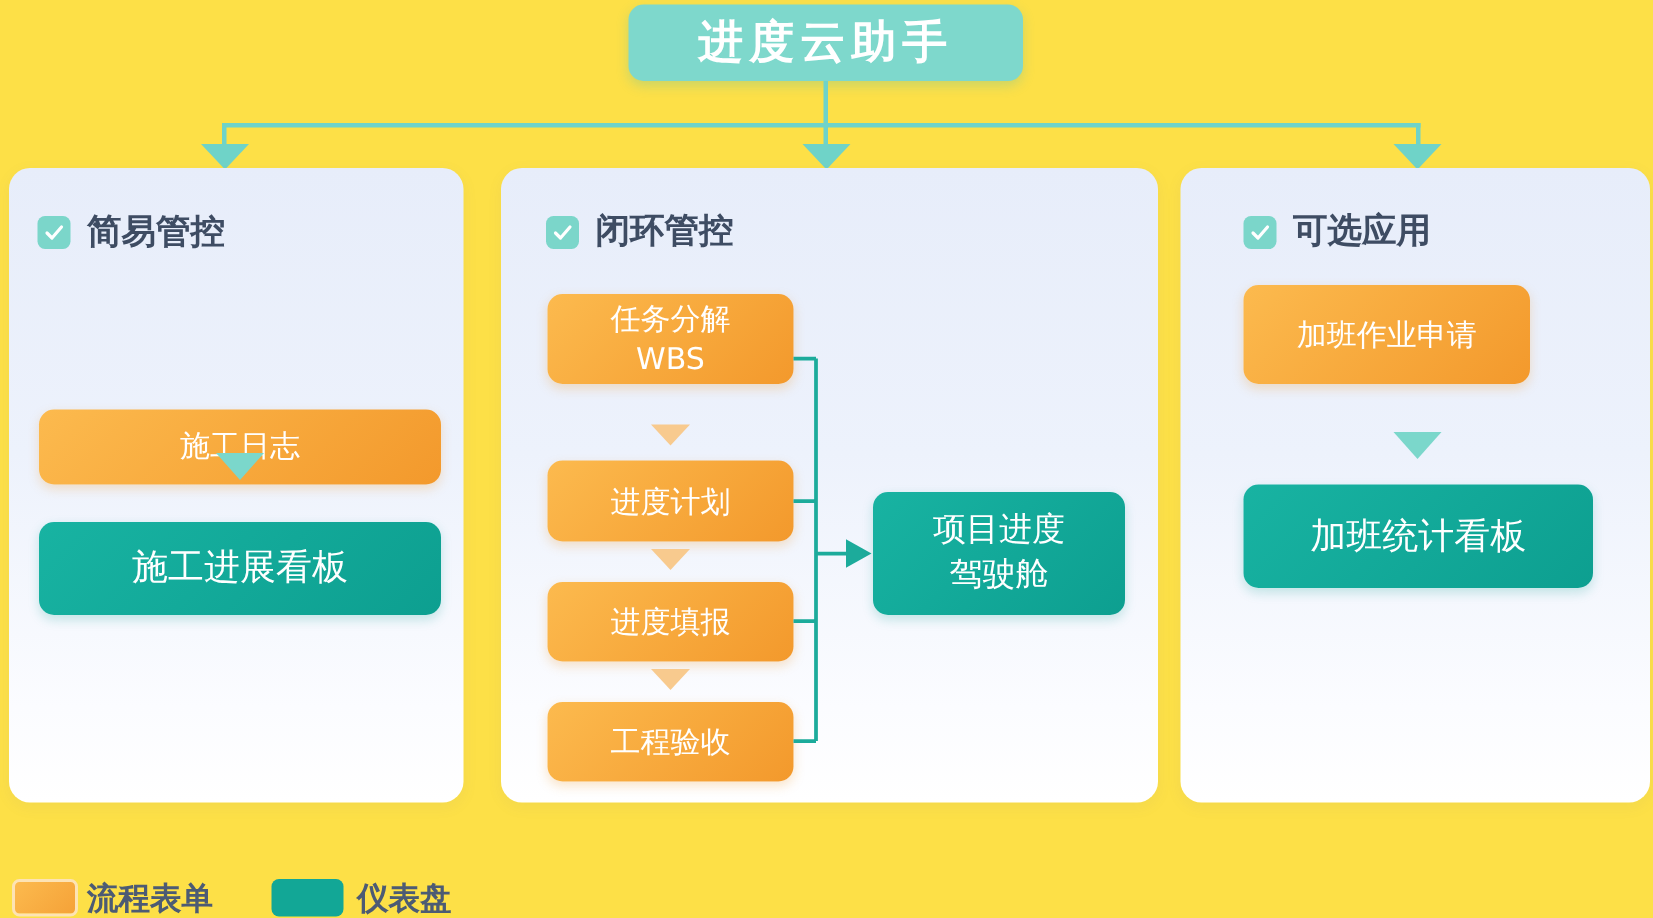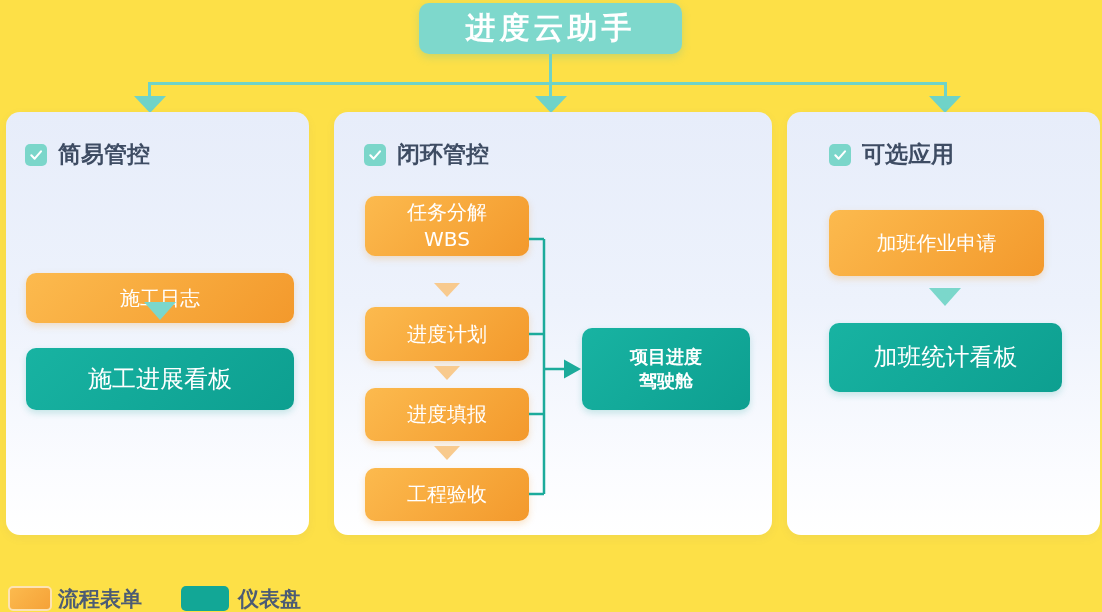--- a/index.html
+++ b/index.html
@@ -59,21 +59,21 @@
   }
   .node.orange {
     background:linear-gradient(135deg,#fcba4e 0%,#f3992c 100%);
     box-shadow:0 3px 7px rgba(240,150,40,.25);
   }
   .node.teal {
     background:linear-gradient(135deg,#18b3a2 0%,#0d9f90 100%);
     box-shadow:0 3px 7px rgba(20,160,145,.22);
   }
   .fs20 { font-size:20px; }
-  .fs22 { font-size:18px;font-weight:bold; }
+  .fs22 { font-size:22px; }
   .fs24 { font-size:24px; }
 
   .bracket-svg { position:absolute; left:0; top:0; pointer-events:none; }
 
   
   .legend-swatch { position:absolute; top:586px; height:25px; border-radius:5px; }
   .legend-swatch.orange {
     width:44px; background:linear-gradient(135deg,#fcba4e,#f5a238);
     border:2px solid #fde3b4;
   }
@@ -158,21 +158,21 @@
 
   <section class="panel" style="left:787px; width:313px;">
     <div class="panel-header" style="left:42px;">
       <span class="checkbox">
         <svg width="16" height="16" viewBox="0 0 24 24">
             <polyline points="5,12.5 10,17.5 19.5,6.5" fill="none" stroke="#ffffff" stroke-width="3.2" stroke-linecap="round" stroke-linejoin="round"></polyline>
           </svg>
       </span>
       <span class="panel-title">可选应用</span>
     </div>
-    <div class="node orange fs20" style="left:42px; top:98px; width:215px; height:66px;">
+    <div class="node orange fs20" style="left:42px; top:78px; width:191px; height:66px;">
       <span>加班作业申请</span>
     </div>
     <div class="tri down-teal" style="left:142px; top:176px;"></div>
     <div class="node teal fs24" style="left:42px; top:211px; width:233px; height:69px;">
       <span>加班统计看板</span>
     </div>
   </section>
 
   <div class="legend-swatch orange" style="left:8px;"></div>
   <div class="legend-label" style="left:58px;">流程表单</div>

